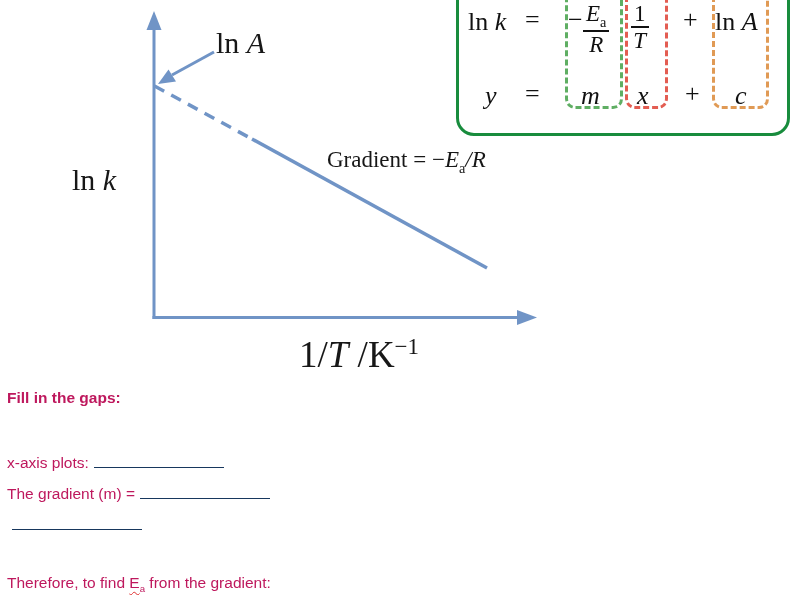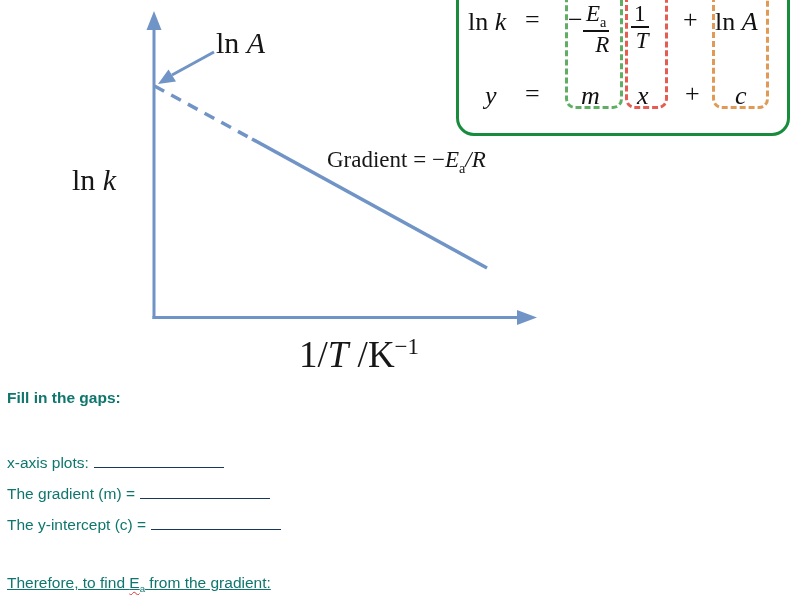--- a/index.html
+++ b/index.html
@@ -15,25 +15,25 @@
   .lbl-gradient sub, .sub-sm{font-size:0.62em;font-style:normal;}
   sup.sm{font-size:0.62em;}
   
   .eq-panel{left:456px;top:-20px;width:334px;height:156px;box-sizing:border-box;
             border:3px solid #188c3d;border-radius:18px;background:#fff;}
   .hl-box{position:absolute;box-sizing:border-box;border-radius:10px;top:5px;height:121px;}
   .hl-green{left:106px;width:58px;border:3px dashed #5fae63;}
   .hl-red{left:166px;width:43px;border:3px dashed #e35d52;}
   .hl-orange{left:253px;width:57px;border:3px dashed #e09a55;}
   .eq-item{position:absolute;font-size:26px;color:#111;white-space:nowrap;}
-  .frac{display:inline-block;text-align:right;font-size:23px;line-height:1.0;}
+  .frac{display:inline-block;text-align:center;font-size:23px;line-height:1.0;}
   .frac .num{display:block;border-bottom:2px solid #111;padding:0 3px 1px 3px;}
   .frac .den{display:block;padding-top:1px;}
   
-  .ws{font-family:"Liberation Sans",sans-serif;color:#0f766e;font-size:15.5px;white-space:nowrap;}
+  .ws{font-family:"Liberation Sans",sans-serif;color:#be185d;font-size:15.5px;white-space:nowrap;}
   .ws-heading{left:7px;top:389px;font-weight:bold;}
   .blank{display:inline-block;width:130px;height:15px;margin-left:5px;
          border-bottom:1.6px solid #17375d;}
   .squiggle{text-decoration-line:underline;text-decoration-style:wavy;
             text-decoration-color:#e03131;text-decoration-thickness:1px;text-underline-offset:3px;}
 </style>
 </head>
 <body>
 
 <div class="canvas">
@@ -84,17 +84,17 @@
     <span class="eq-item it" style="left:276px;top:98px;">c</span>
   </div>
 
   <div class="abs ws ws-heading">Fill in the gaps:</div>
 
 
   <div class="abs ws" style="left:7px;top:452px;"><span>x-axis plots:</span><span class="blank"></span></div>
 
   <div class="abs ws" style="left:7px;top:483px;"><span>The gradient (m) =</span><span class="blank"></span></div>
 
-  <div class="abs ws" style="left:7px;top:514px;"><span>The y-intercept (c) =</span><span class="blank"></span></div>
+  <div class="abs ws" style="left:7px;top:514px;"><span class="blank"></span></div>
 
-  <div class="abs ws" style="left:7px;top:574px;text-decoration:underline;"><span>Therefore, to find </span><span class="squiggle"><span>E</span><sub class="sub-sm">a</sub></span><span> from the gradient:</span></div>
+  <div class="abs ws" style="left:7px;top:574px;"><span>Therefore, to find </span><span class="squiggle"><span>E</span><sub class="sub-sm">a</sub></span><span> from the gradient:</span></div>
 
 </div>
 
 </body></html>

